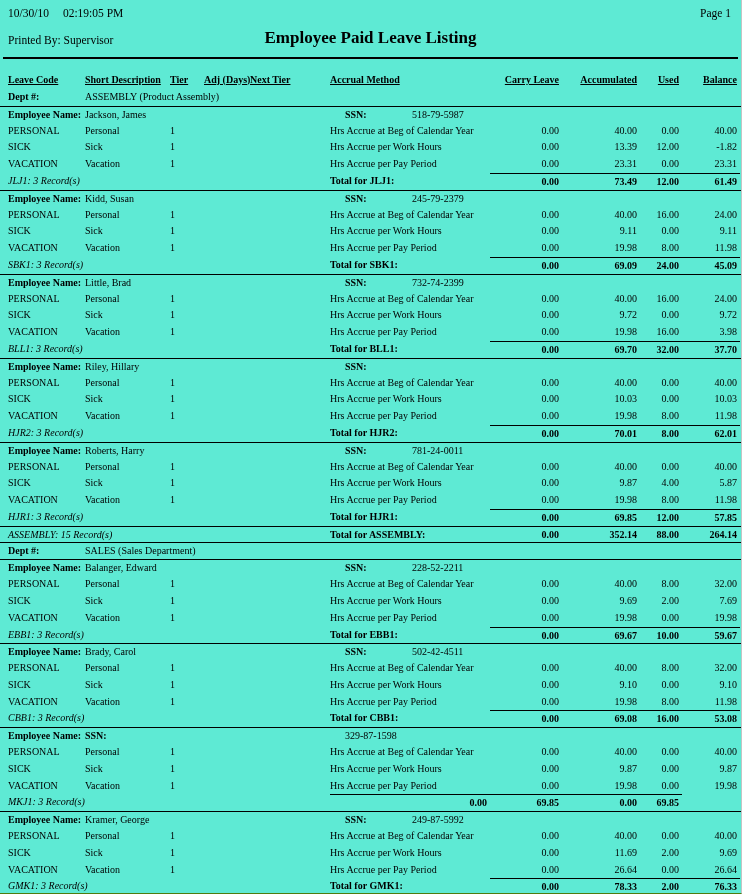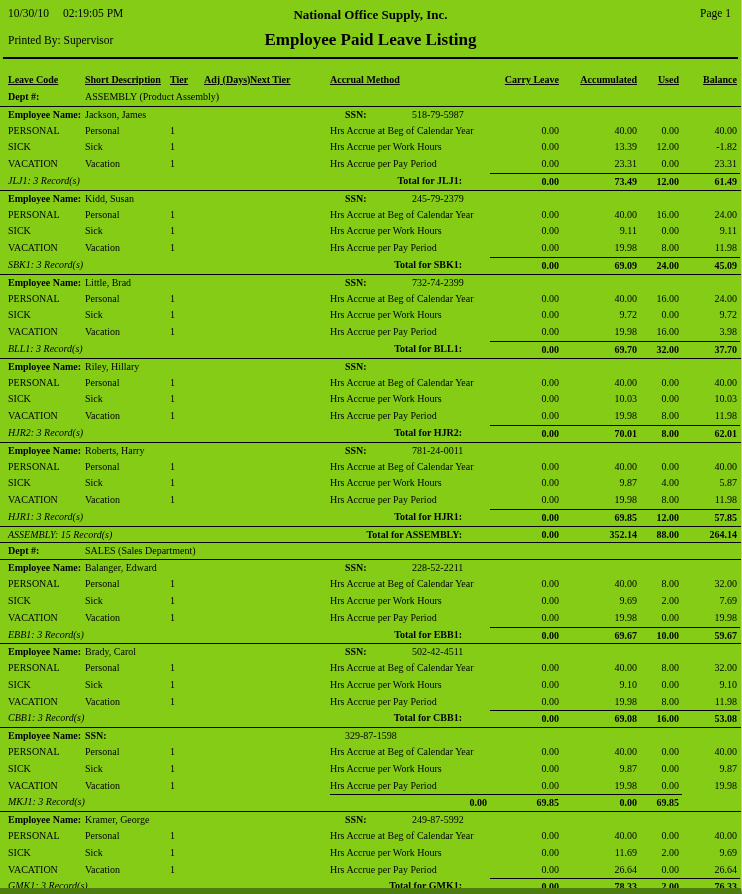--- a/index.html
+++ b/index.html
@@ -1,60 +1,59 @@
 <!DOCTYPE html>
 <html><head>
 <meta charset="utf-8">
 <style>
   *{box-sizing:border-box;}
   html,body{margin:0;padding:0;background:#fff;}
   body{width:742px;font-family:"Liberation Serif", serif;color:#000;}
-  .page{width:742px;height:894px;background:#84cc16;overflow:hidden;border-right:1px solid #c4c4c4;border-bottom:6px solid #4d7c0f;}
+  .page{width:742px;height:894px;background:#5eead4;overflow:hidden;border-right:1px solid #c4c4c4;border-bottom:1px solid #4d7c0f;}
   .rpt-header{position:relative;height:57px;}
   .hdr-left{position:absolute;left:8px;top:7px;font-size:11.5px;white-space:nowrap;}
   .hdr-time{margin-left:14px;}
   .hdr-printedby{margin-top:15px;}
   .hdr-center{position:absolute;left:0;right:0;top:7px;text-align:center;}
   .company{font-size:13px;font-weight:bold;}
-  .rpt-title{font-size:17px;font-weight:bold;margin-top:7px;}
+  .rpt-title{font-size:17px;font-weight:bold;margin-top:21px;}
   .hdr-right{position:absolute;right:10px;top:7px;font-size:11.5px;}
   .thick-rule{border-top:2px solid #000;margin:0 3px;}
   .grid-row{display:grid;grid-template-columns:85px 85px 28px 52px 80px 160px 72px 78px 42px 58px;
             font-size:10px;height:16.8px;line-height:16.4px;white-space:nowrap;}
   .col-head{height:30px;align-items:end;padding-bottom:1px;font-weight:bold;}
   .u{text-decoration:underline;}
   .c1{padding-left:8px;}
   .c4h{padding-left:6px;}
   .num{text-align:right;padding-right:3px;}
   .b{font-weight:bold;}
   .dept-row{grid-template-columns:85px 1fr;}
   .employee-row{grid-template-columns:85px 260px 67px 1fr;border-top:1px solid #000;}
   .total-row{grid-template-columns:330px 160px 72px 78px 42px 58px;}
   .tr-records{padding-left:8px;font-style:italic;}
-  .tr-label{text-align:right;padding-right:28px;font-weight:bold;}
+  .tr-label{text-align:left;padding-right:28px;font-weight:bold;}
   .ov{border-top:1px solid #000;}
   .dept-total-row{border-top:1px solid #000;border-bottom:1px solid #000;}
 </style>
 </head>
 <body>
 
 <div class="page">
 
   <header class="rpt-header">
     <div class="hdr-left">
       <div>
         <span>10/30/10</span><span class="hdr-time">02:19:05 PM</span>
       </div>
       <div class="hdr-printedby">
         <span>Printed By:</span>
         <span>Supervisor</span>
       </div>
     </div>
     <div class="hdr-center">
-      <div class="company">National Office Supply, Inc.</div>
       <div class="rpt-title">Employee Paid Leave Listing</div>
     </div>
     <div class="hdr-right">Page 1</div>
   </header>
 
   <div class="thick-rule"></div>
 
   <div class="grid-row col-head">
     <span class="c1"><span class="u">Leave Code</span></span>
     <span><span class="u">Short Description</span></span>

